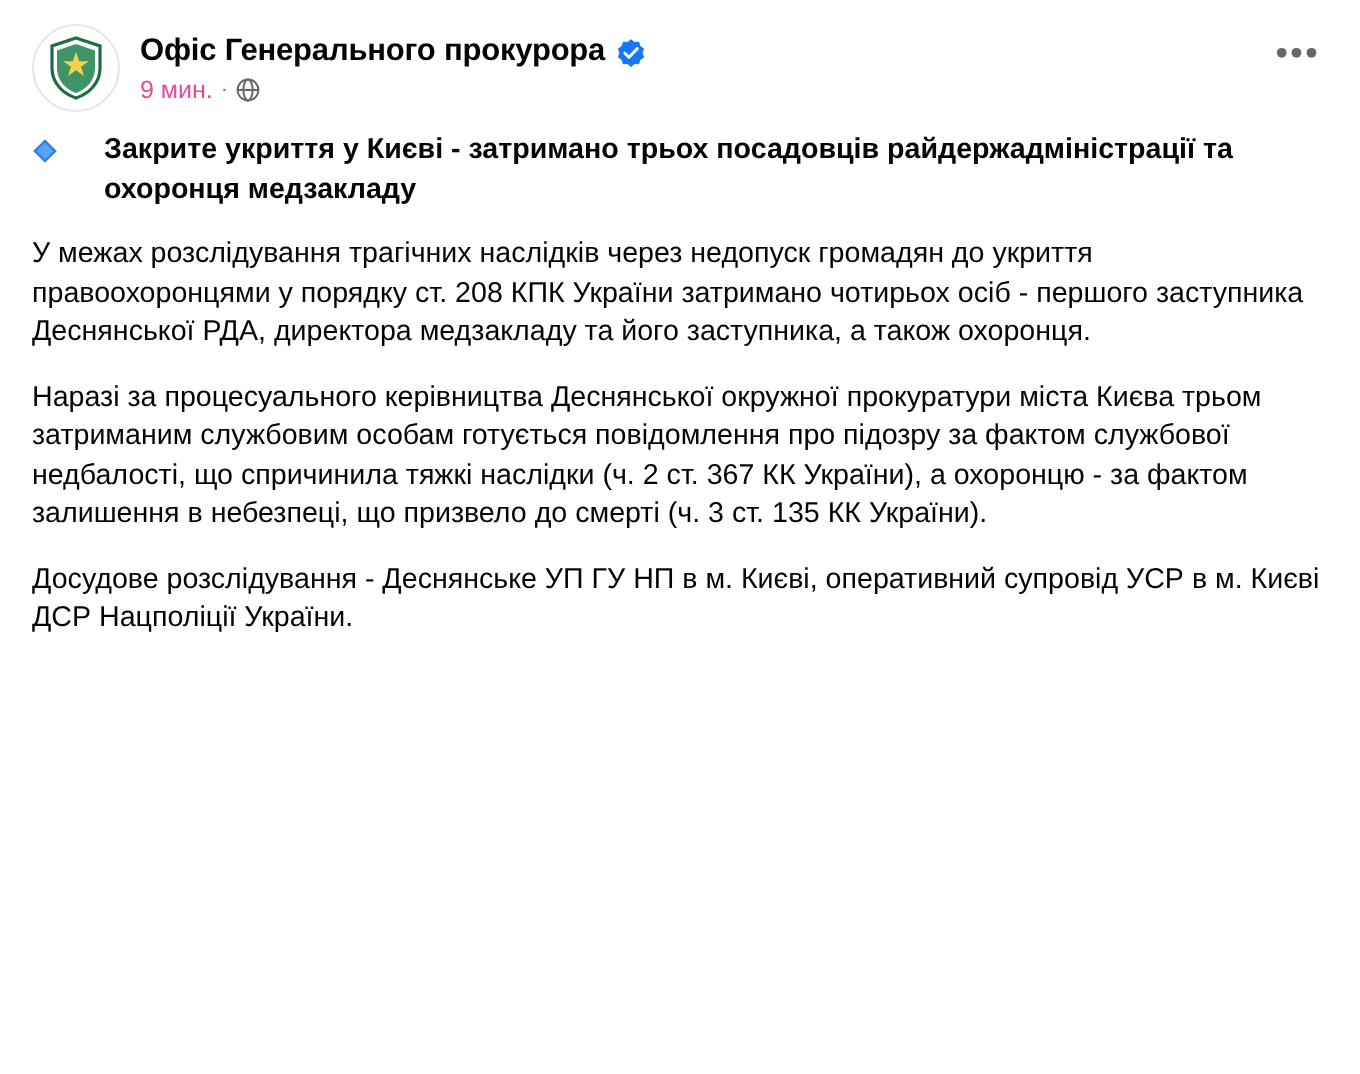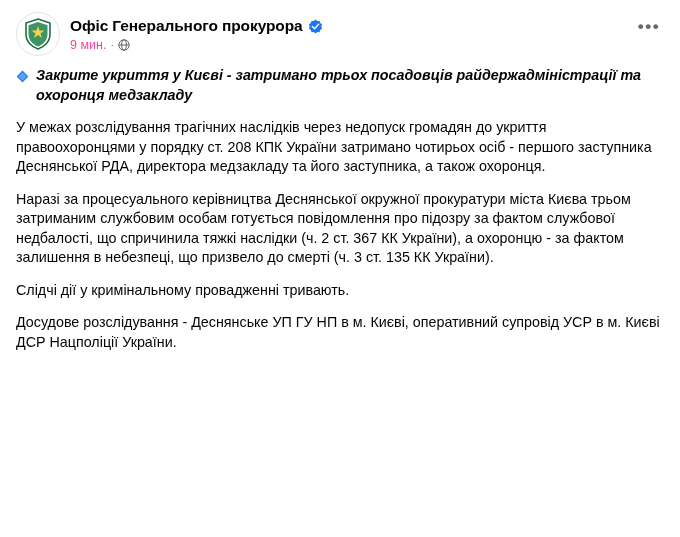--- a/index.html
+++ b/index.html
@@ -109,22 +109,21 @@
   .body-text p {
     margin: 0 0 13px 0;
   }
   .body-text p:last-child {
     margin-bottom: 0;
   }
   .lead {
     font-weight: bold;
     display: flex;
     align-items: flex-start;
-    gap: 0;
-    font-style: italic;
+    gap: 16px;
   }
   .diamond {
     display: inline-block;
     width: 13px;
     height: 13px;
     margin-right: 7px;
     margin-top: 3px;
     flex: 0 0 auto;
   }
   .lead-text {
@@ -183,17 +182,16 @@
         <svg width="13" height="13" viewBox="0 0 13 13">
           <path d="M6.5 0.6 L12.4 6.5 L6.5 12.4 L0.6 6.5 Z" fill="#2f80ed"></path>
           <path d="M6.5 2.4 L10.6 6.5 L6.5 10.6 L2.4 6.5 Z" fill="#5aa3f5"></path>
         </svg>
       </span>
       <span class="lead-text">Закрите укриття у Києві - затримано трьох посадовців райдержадміністрації та охоронця медзакладу</span>
     </p>
 
     <p>У межах розслідування трагічних наслідків через недопуск громадян до укриття правоохоронцями  у порядку ст. 208 КПК України затримано чотирьох осіб - першого заступника Деснянської РДА, директора медзакладу та його заступника, а також охоронця.</p>
     <p>Наразі за процесуального керівництва Деснянської окружної прокуратури міста Києва трьом затриманим службовим особам готується повідомлення про підозру за фактом службової недбалості, що спричинила тяжкі наслідки (ч. 2 ст. 367 КК України), а охоронцю - за фактом залишення в небезпеці, що призвело до смерті (ч. 3 ст. 135 КК України).</p>
-    <p>Слідчі дії у кримінальному провадженні тривають.</p>
     <p>Досудове розслідування - Деснянське УП ГУ НП в м. Києві, оперативний супровід УСР в м. Києві ДСР Нацполіції України.</p>
   </div>
 
 </div>
 
 </body></html>

